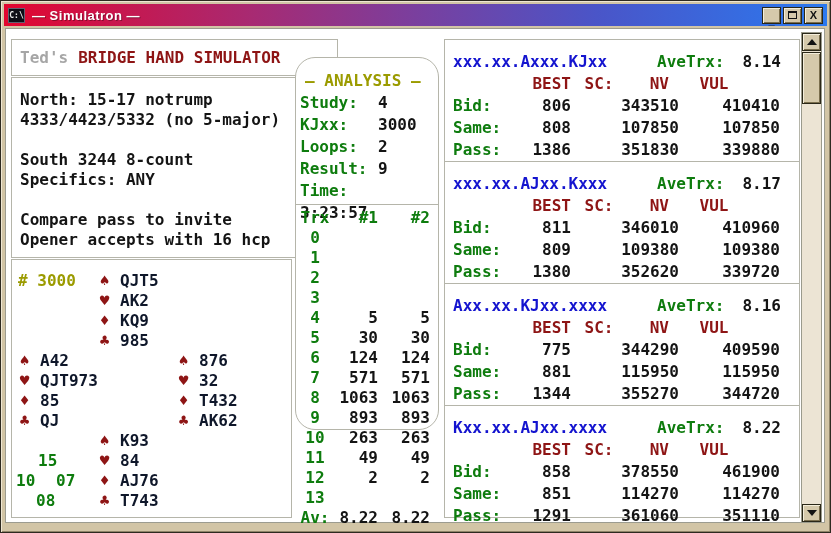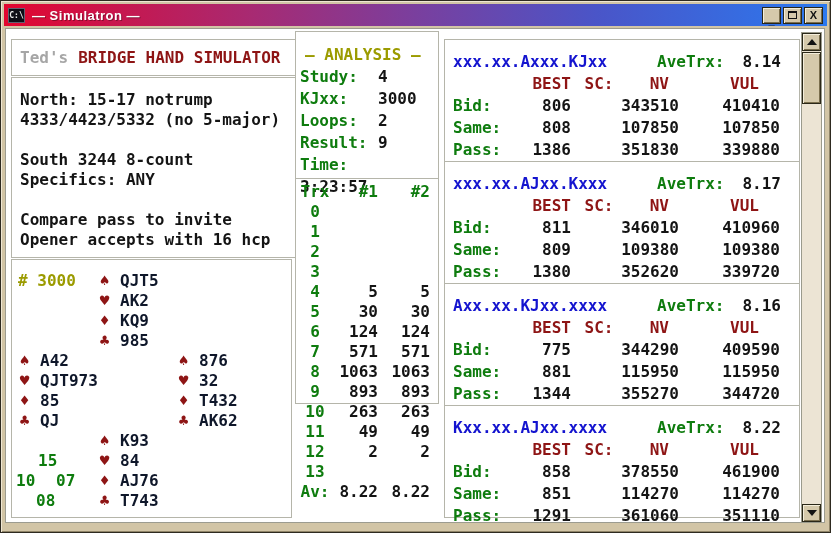--- a/index.html
+++ b/index.html
@@ -42,21 +42,21 @@
   #box-desc { left:10px; top:76px; width:296px; height:181px; padding:12px 0 0 8px; }
   .desc-line { height:20px; line-height:20px; white-space:pre; }
   #box-deal { left:10px; top:258px; width:281px; height:259px; }
   .deal-hand { position:absolute; }
   .deal-row { height:20px; line-height:20px; }
   .suit { display:inline-block; width:13px; margin-right:9px; text-align:center; color:#8e1515; }
   .cards { color:#0f172a; }
   .board-label { position:absolute; left:6px; top:11px; }
   .hcp { position:absolute; height:20px; line-height:20px; }
   
-  #mid { left:294px; top:30px; width:144px; height:373px; padding-top:12px; }
+  #mid { left:294px; top:56px; width:144px; height:373px; padding-top:12px;border-radius:20px; }
   .mid-title { height:22px; line-height:22px; padding-left:9px; }
   .stat-row { height:22px; line-height:22px; padding-left:4px; }
   .stat-label { display:inline-block; width:78px; }
   .mid-divider { border-top:1px solid #b5b5aa; margin:2px 0 3px 0; }
   .trx-row { display:flex; height:20px; line-height:20px; padding-left:4px; }
   .trx-label { width:30px; text-align:center; }
   .trx-v1 { width:48px; text-align:right; }
   .trx-v2 { width:52px; text-align:right; }
   
   #right { left:443px; top:38px; width:356px; height:479px; display:flex; flex-direction:column; }
@@ -65,21 +65,21 @@
   .hb-row { display:flex; height:22px; line-height:22px; }
   .hb-name { flex:1; }
   .ave-label { margin-right:18px; }
   .cell-spacer { width:72px; }
   .cell-label { width:72px; }
   .cell-best  { width:46px; text-align:right; }
   .cell-nv    { width:108px; text-align:right; }
   .cell-vul   { width:101px; text-align:right; }
   .cell-sc    { width:56px; text-align:center; }
   .cell-nvh   { width:42px; text-align:right; }
-  .cell-vulh  { width:90px; text-align:right; }
+  .cell-vulh  { width:90px; text-align:center; }
   
   .scrollbar { position:absolute; left:800px; top:31px; width:21px; height:491px;
     display:flex; flex-direction:column; background:#ece4d4; border:1px solid #9a9a8c; }
   .sb-btn { height:18px; background:#d5c9ab; border:1px solid #2a2718;
     box-shadow: inset 1px 1px 0 #f4eedb, inset -1px -1px 0 #7a6e4d;
     display:flex; align-items:center; justify-content:center; cursor:pointer; }
   .sb-track { flex:1; position:relative; }
   .sb-thumb { position:absolute; left:0; right:0; top:1px; height:52px;
     background:#d5c9ab; border:1px solid #2a2718;
     box-shadow: inset 1px 1px 0 #f4eedb, inset -1px -1px 0 #7a6e4d; cursor:grab; }

